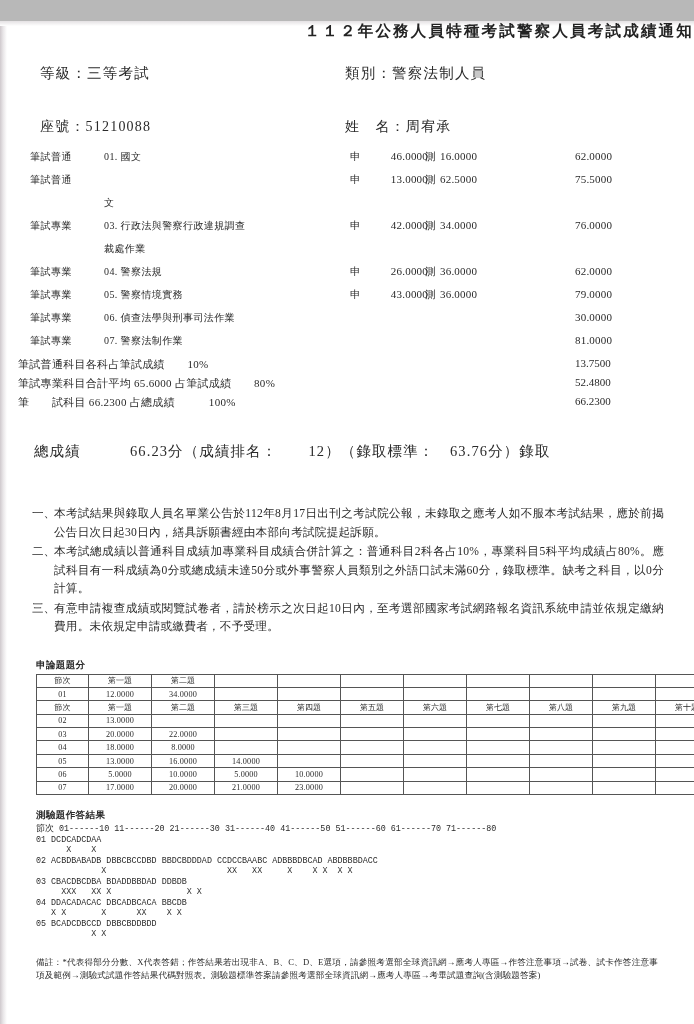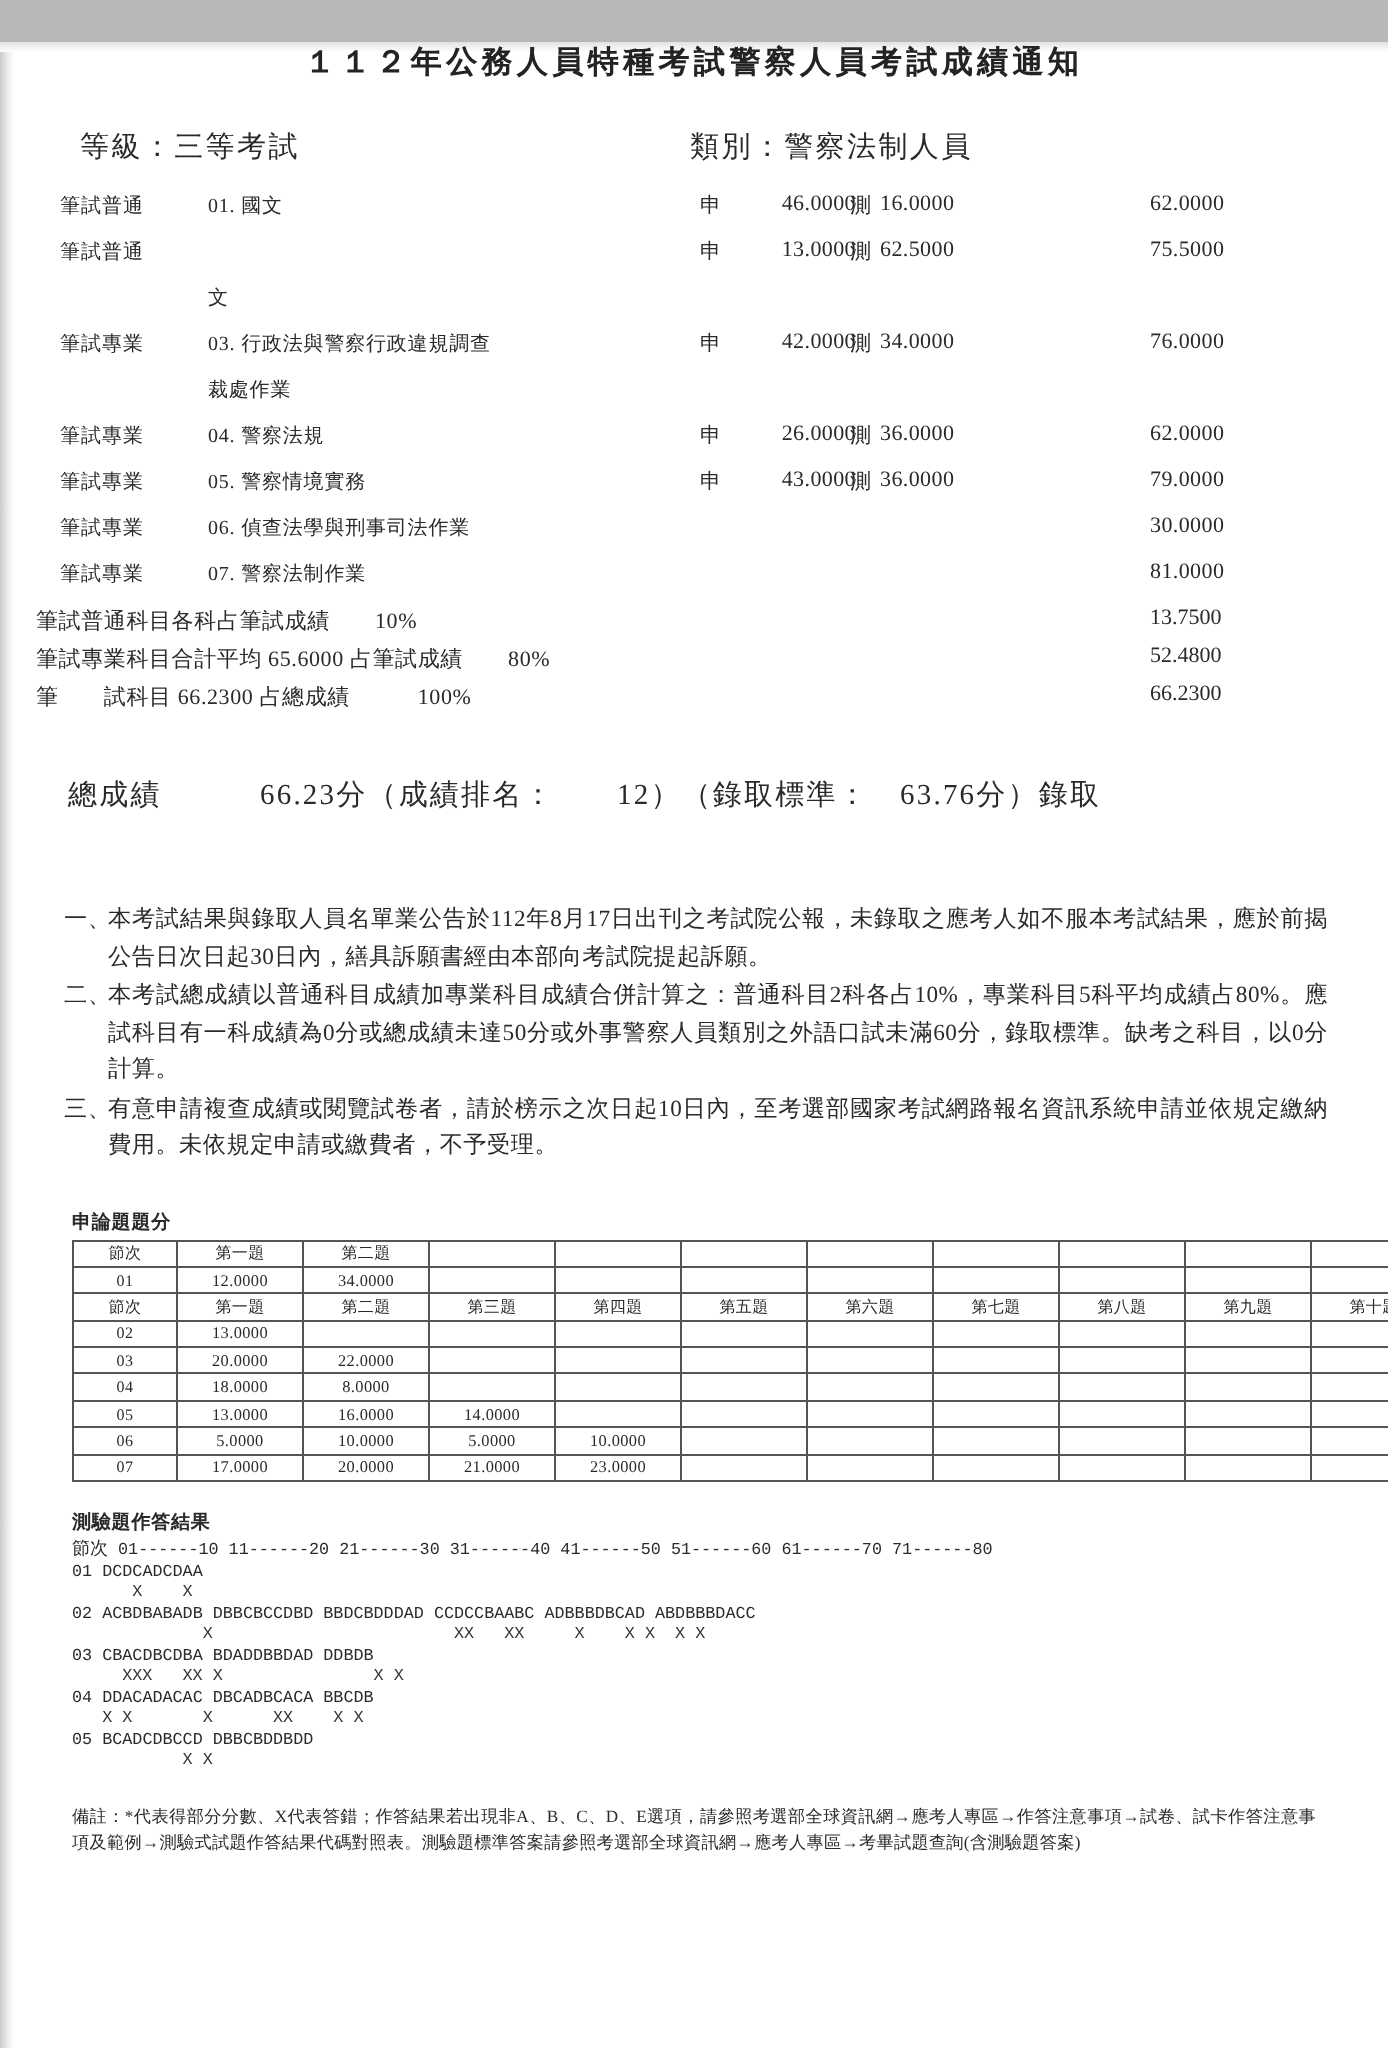--- a/index.html
+++ b/index.html
@@ -34,21 +34,21 @@
     background: linear-gradient(to bottom, #e4e1e3 0%, #ffffff 100%);
   }
   .sheet {
     position: relative;
     padding: 0;
     color: #2a2a2a;
   }
 
   
   .title {
-    text-align: center;
+    text-align: right;
     font-size: 15.5px;
     letter-spacing: 2.2px;
     font-weight: 600;
     margin-top: 21px;
     color: #232323;
   }
 
   
   .hdr-row {
     position: relative;
@@ -193,20 +193,28 @@
 
     <div class="hdr-row" style="margin-top:22px;">
       <div class="hdr-left">
         <span>等級：</span><span>三等考試</span>
       </div>
       <div class="hdr-right">
         <span>類別：</span><span>警察法制人員</span>
       </div>
     </div>
 
+    <div class="hdr-row second" style="margin-top:28px;">
+      <div class="hdr-left">
+        <span>座號：</span><span>51210088</span>
+      </div>
+      <div class="hdr-right">
+        <span>姓　名：</span><span>周宥承</span>
+      </div>
+    </div>
 
     <div class="scores" id="scores-container">
         <div class="srow">
           <span class="c-cat">筆試普通</span>
           <span class="c-sub">01. 國文</span>
           <span class="c-shen">申</span>
           <span class="c-sval">46.0000</span>
           <span class="c-ce">測</span>
           <span class="c-cval">16.0000</span>
           <span class="c-tot">62.0000</span>

